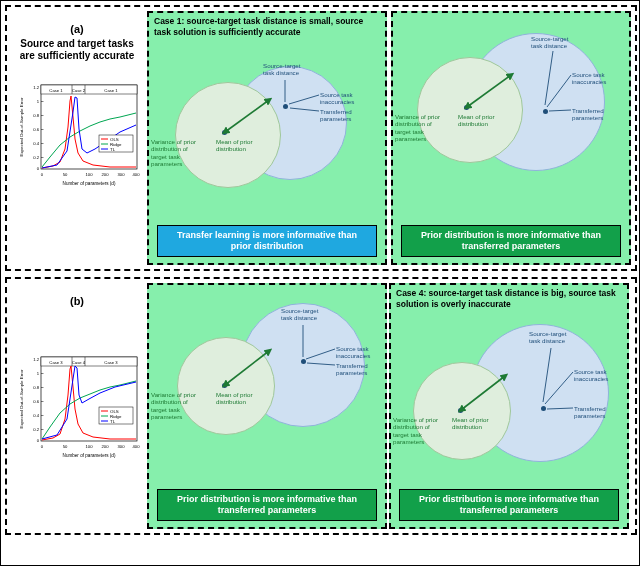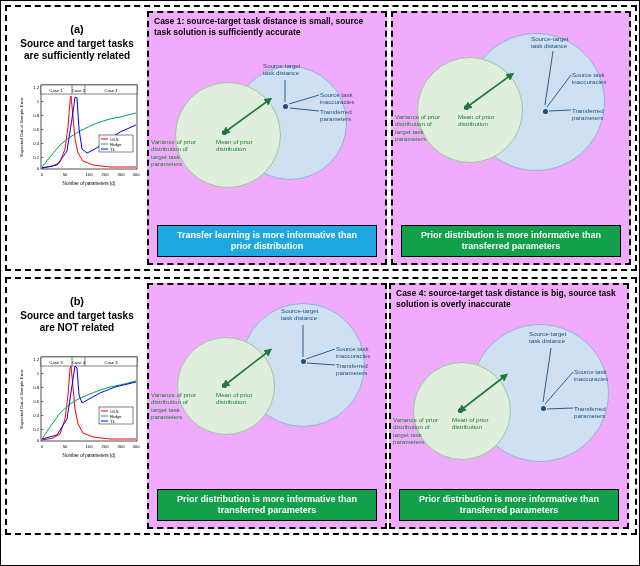--- a/index.html
+++ b/index.html
@@ -4,21 +4,21 @@
 <style>
   html,body{margin:0;padding:0;background:#ffffff;}
   body{width:640px;height:566px;font-family:"Liberation Sans",sans-serif;color:#000;}
   .page{position:relative;width:640px;height:566px;box-sizing:border-box;border:1px solid #000;overflow:hidden;}
 
   
   .row{position:absolute;left:4px;width:632px;border:2px dashed #000;box-sizing:border-box;}
   #row-a{top:4px;height:266px;}
   #row-b{top:276px;height:258px;}
 
-  .case-box{position:absolute;top:4px;border:2px dashed #000;box-sizing:border-box;background:#f0abfc;}
+  .case-box{position:absolute;top:4px;border:2px dashed #000;box-sizing:border-box;background:#86efac;}
   .case-title{font-weight:bold;font-size:8.5px;line-height:11px;padding:3px 5px 0 5px;}
 
   
   .left-col{position:absolute;left:2px;top:2px;width:136px;height:100%;}
   .panel-letter{text-align:center;font-weight:bold;font-size:11px;margin-top:14px;}
   .panel-caption{text-align:center;font-weight:bold;font-size:10px;line-height:12px;margin-top:3px;padding:0 4px;}
 
   
   .chart-wrap{position:absolute;left:6px;width:128px;height:118px;}
   .chart-svg{display:block;}
@@ -42,21 +42,21 @@
 </style>
 </head>
 <body>
 
 <div class="page">
 
   <div class="row" id="row-a">
 
     <div class="left-col">
       <div class="panel-letter">(a)</div>
-      <div class="panel-caption">Source and target tasks are sufficiently related</div>
+      <div class="panel-caption">Source and target tasks are sufficiently accurate</div>
 
       <div class="chart-wrap" style="top:68px;">
         <svg class="chart-svg" width="128" height="118" viewBox="0 0 128 118">
 
           <rect x="26" y="8" width="96" height="84" fill="#ffffff" stroke="#000" stroke-width="0.7"></rect>
 
           <g font-size="4.2" fill="#000" font-family="Liberation Sans, sans-serif">
             <text x="24" y="12" text-anchor="end">1.2</text>
             <text x="24" y="26" text-anchor="end">1</text>
             <text x="24" y="40" text-anchor="end">0.8</text>
@@ -180,21 +180,20 @@
 distribution</div>
       </div>
       <div class="banner green">Prior distribution is more informative than transferred parameters</div>
     </div>
   </div>
 
   <div class="row" id="row-b">
 
     <div class="left-col">
       <div class="panel-letter">(b)</div>
-      <div class="panel-caption">Source and target tasks are NOT related</div>
 
       <div class="chart-wrap" style="top:68px;">
         <svg class="chart-svg" width="128" height="118" viewBox="0 0 128 118">
           <rect x="26" y="8" width="96" height="84" fill="#ffffff" stroke="#000" stroke-width="0.7"></rect>
           <g font-size="4.2" fill="#000" font-family="Liberation Sans, sans-serif">
             <text x="24" y="12" text-anchor="end">1.2</text>
             <text x="24" y="26" text-anchor="end">1</text>
             <text x="24" y="40" text-anchor="end">0.8</text>
             <text x="24" y="54" text-anchor="end">0.6</text>
             <text x="24" y="68" text-anchor="end">0.4</text>

